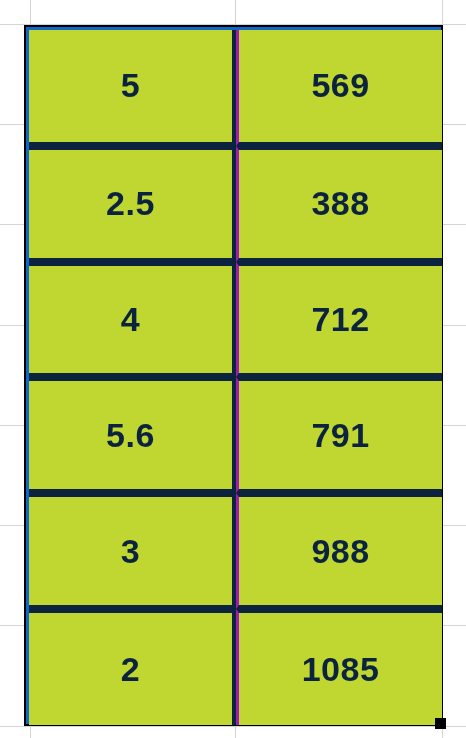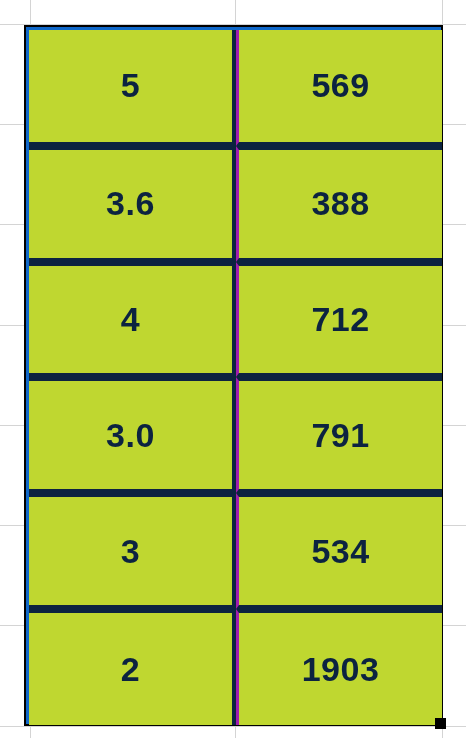--- a/index.html
+++ b/index.html
@@ -127,38 +127,38 @@
 
 <div id="table-selection">
 
   <table id="data-table">
     <tbody>
       <tr>
         <td class="col-x">5</td>
         <td class="col-y">569</td>
       </tr>
       <tr>
-        <td class="col-x">3.6</td>
+        <td class="col-x">2.5</td>
         <td class="col-y">388</td>
       </tr>
       <tr>
         <td class="col-x">4</td>
         <td class="col-y">712</td>
       </tr>
       <tr>
-        <td class="col-x">3.0</td>
+        <td class="col-x">5.6</td>
         <td class="col-y">791</td>
       </tr>
       <tr>
         <td class="col-x">3</td>
-        <td class="col-y">534</td>
+        <td class="col-y">988</td>
       </tr>
       <tr>
         <td class="col-x">2</td>
-        <td class="col-y">1903</td>
+        <td class="col-y">1085</td>
       </tr>
     </tbody>
   </table>
 
   <div id="selection-outline"></div>
 </div>
 
 <div id="fill-handle"></div>
 
 </body></html>

